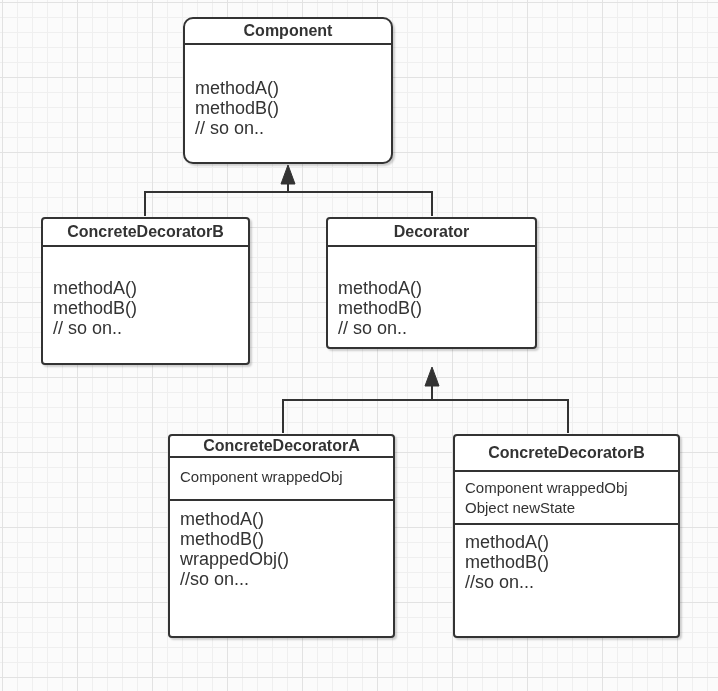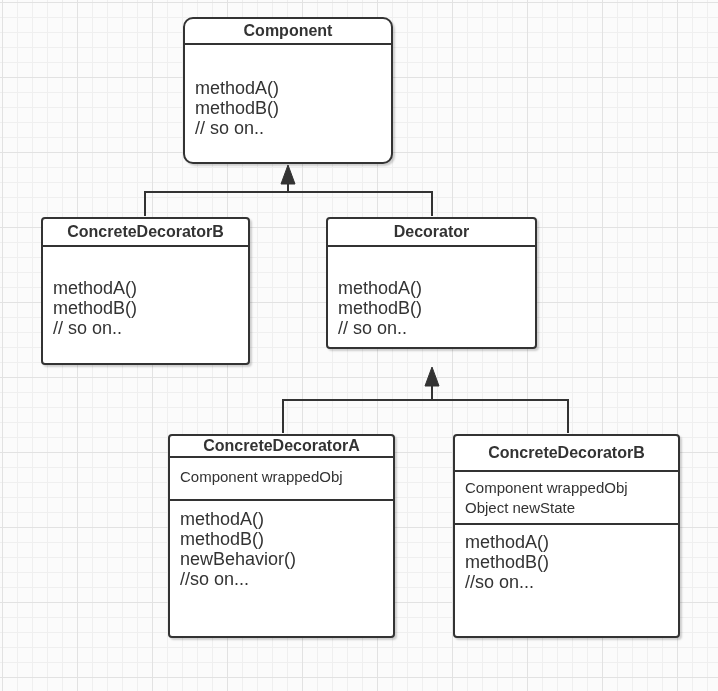--- a/index.html
+++ b/index.html
@@ -112,21 +112,21 @@
   </div>
 
   <div class="uml-class" style="left:168px; top:434px; width:227px; height:204px;">
     <div class="header" style="height:22px;">ConcreteDecoratorA</div>
     <div class="fields" style="height:43px; padding-top:9px;">
         <div class="member-line">Component wrappedObj</div>
       </div>
     <div class="methods" style="padding-top:8px;">
         <div class="member-line">methodA()</div>
         <div class="member-line">methodB()</div>
-        <div class="member-line">newBehavior()</div>
+        <div class="member-line">wrappedObj()</div>
         <div class="member-line">//so on...</div>
       </div>
   </div>
 
   <div class="uml-class" style="left:453px; top:434px; width:227px; height:204px;">
     <div class="header" style="height:36px;">ConcreteDecoratorB</div>
     <div class="fields" style="height:53px; padding-top:6px;">
         <div class="member-line">Component wrappedObj</div>
         <div class="member-line">Object newState</div>
       </div>

